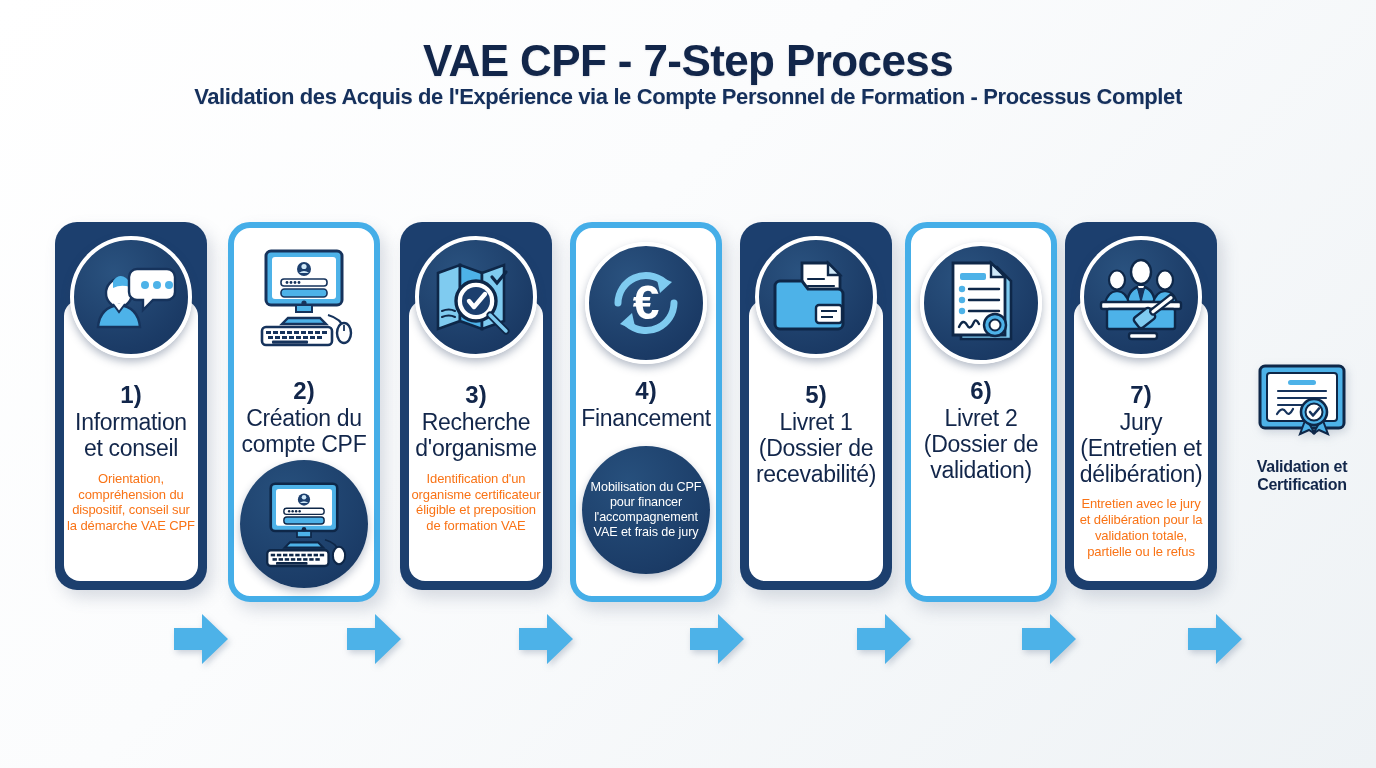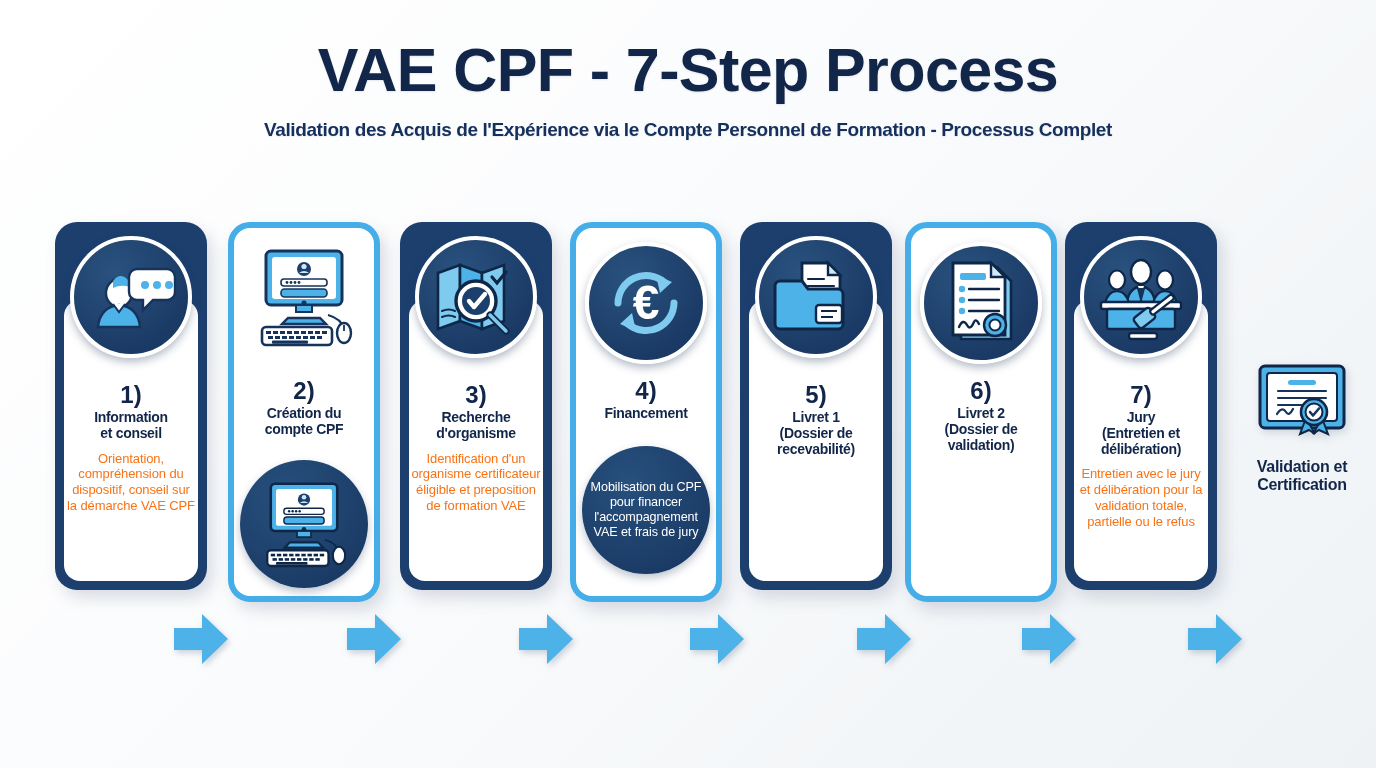--- a/index.html
+++ b/index.html
@@ -18,30 +18,29 @@
 
   
   #header {
     position: absolute;
     top: 0; left: 0;
     width: 1376px;
     text-align: center;
     padding-top: 38px;
   }
   #main-title {
-    font-size: 61px;
+    font-size: 44px;
     font-weight: bold;
     color: #12264a;
     letter-spacing: -0.6px;
     line-height: 1.05;
     text-shadow: 0 1px 2px rgba(120,130,150,0.18);
   }
   #subtitle {
-    margin-top: 17px;
-    font-size: 19px;
+    font-size: 22px;
     font-weight: bold;
     color: #15305c;
     letter-spacing: -0.4px;
     text-shadow: 0 1px 1px rgba(140,150,170,0.15);
   }
 
   
   #flow {
     position: absolute;
     top: 222px;
@@ -118,22 +117,22 @@
   .step-card.light .card-text { top: 150px; }
 
   .step-num {
     font-size: 24px;
     font-weight: bold;
     color: #12264a;
     line-height: 1.05;
   }
   .step-title {
     margin-top: 3px;
-    font-size: 14px;
-    font-weight: bold;
+    font-size: 23px;
+    font-weight: normal;
     color: #12264a;
     line-height: 1.12;
     letter-spacing: -0.3px;
     white-space: pre-line;
     text-align: center;
   }
   .step-desc {
     margin-top: 9px;
     font-size: 13px;
     font-weight: normal;

